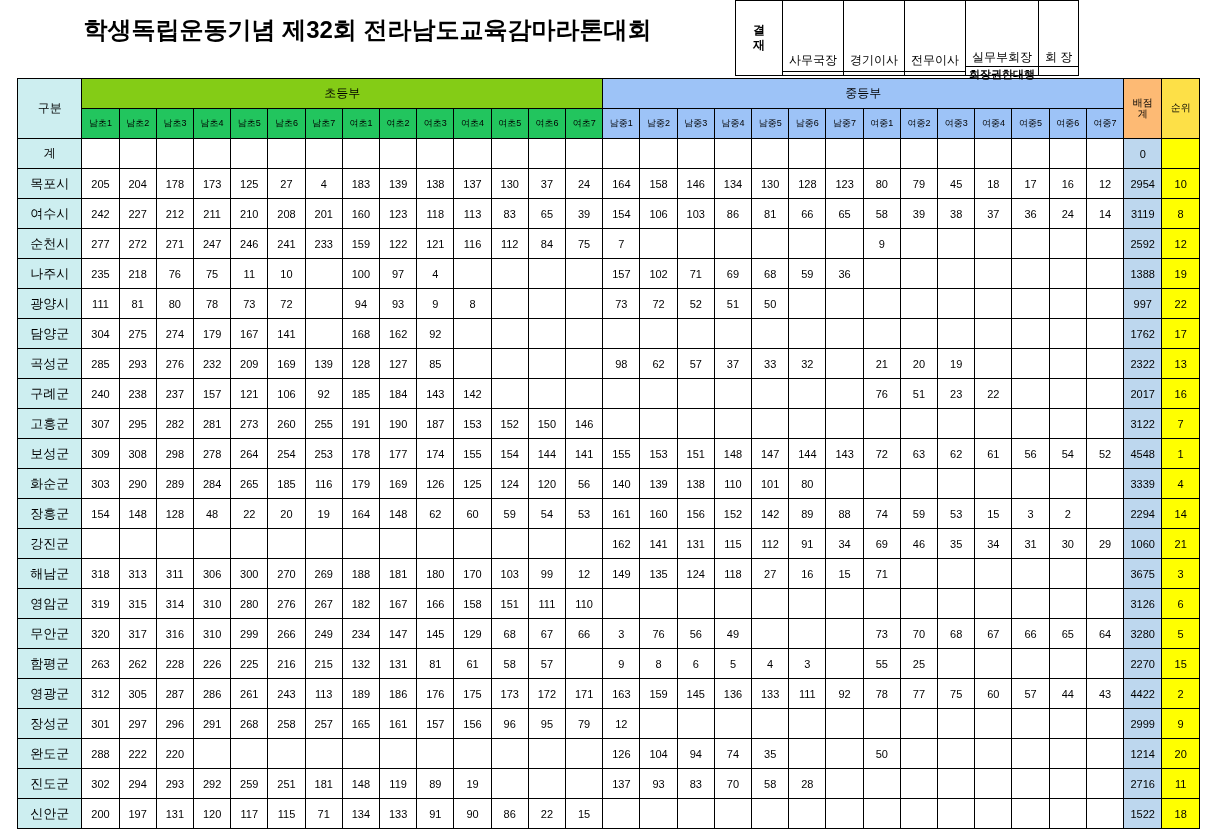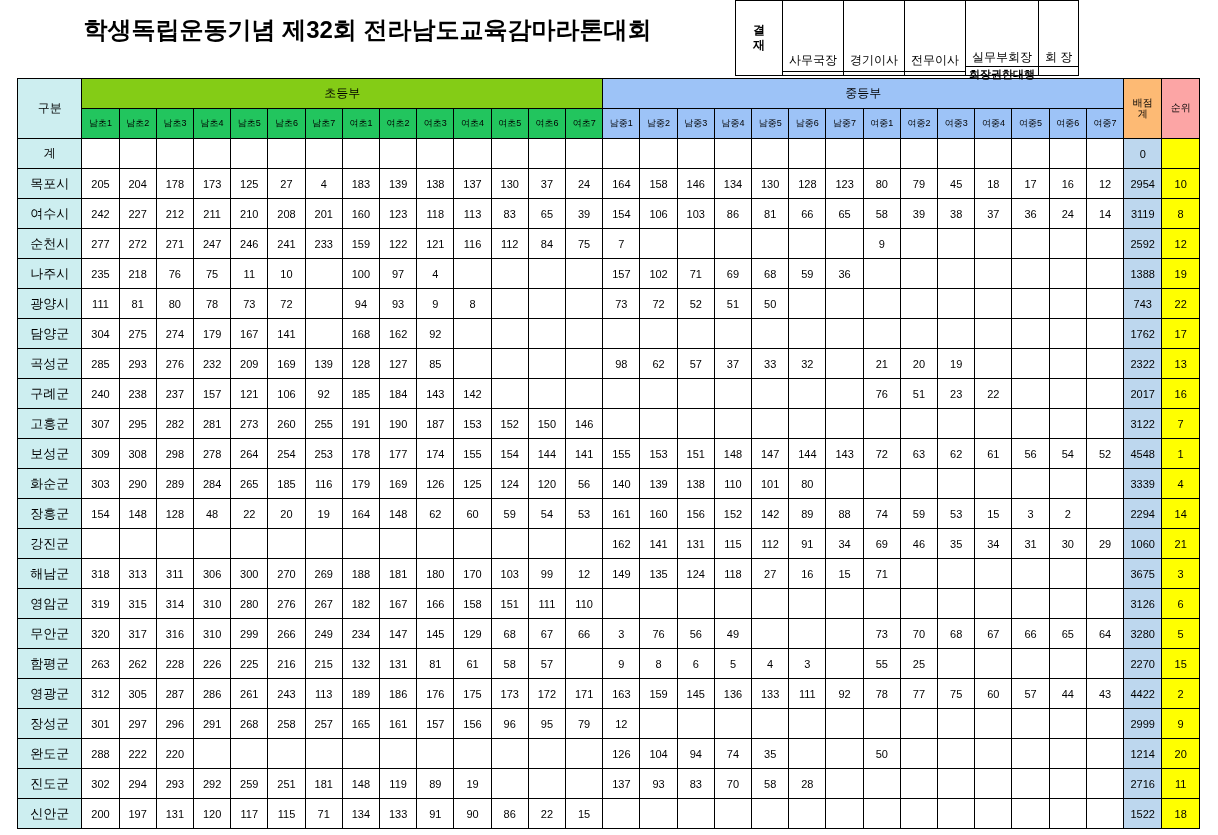--- a/index.html
+++ b/index.html
@@ -98,21 +98,21 @@
   .c-region{
     background:#cdeef0;font-size:13px;font-weight:bold;
   }
   .c-score{
     background:#bdd7ee;font-size:11px;
   }
   .c-rank{
     background:#ffff00;font-size:11px;font-weight:bold;
   }
   .h-score{background:#fdba74;font-size:10px;font-weight:bold;line-height:1.05;}
-  .h-rank{background:#fca5a5;font-size:10px;font-weight:bold;line-height:1.05;}
+  .h-rank{background:#fde047;font-size:10px;font-weight:bold;line-height:1.05;}
   .row-total td{height:27px;}
   td.val{font-size:11px;}
 </style>
 </head>
 <body>
 
 <div class="page">
 
   <div class="header">
     <div class="title-zone">
@@ -415,21 +415,21 @@
           <td class="val">50</td>
           <td class="val"></td>
           <td class="val"></td>
           <td class="val"></td>
           <td class="val"></td>
           <td class="val"></td>
           <td class="val"></td>
           <td class="val"></td>
           <td class="val"></td>
           <td class="val"></td>
-          <td class="c-score">743</td>
+          <td class="c-score">997</td>
           <td class="c-rank">22</td>
         </tr>
         <tr>
           <td class="c-region">담양군</td>
           <td class="val">304</td>
           <td class="val">275</td>
           <td class="val">274</td>
           <td class="val">179</td>
           <td class="val">167</td>
           <td class="val">141</td>

